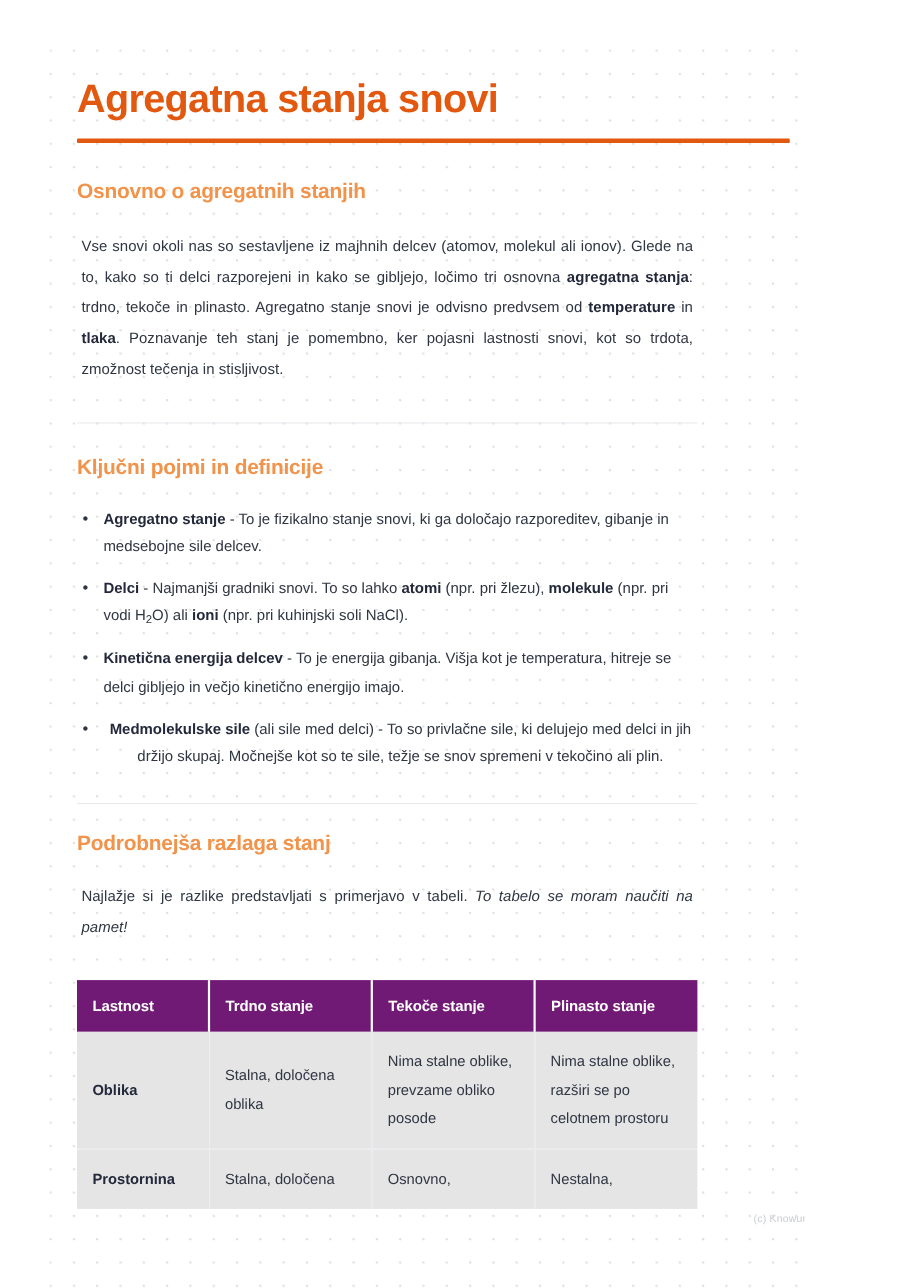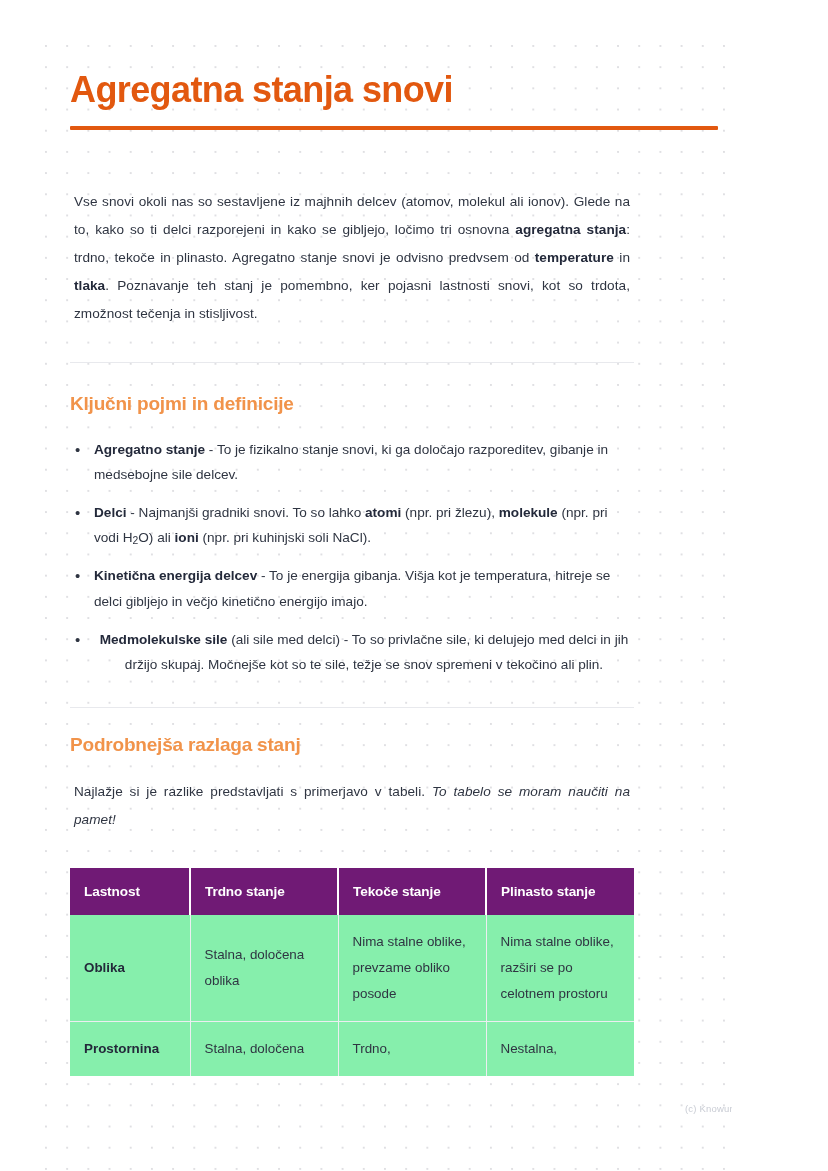--- a/index.html
+++ b/index.html
@@ -142,21 +142,21 @@
     color: #ffffff;
     font-size: 13.6px;
     font-weight: 700;
     text-align: left;
     padding: 16px 14px;
     border-right: 2px solid #ffffff;
     letter-spacing: -0.1px;
   }
   .tbl th:last-child { border-right: none; }
   .tbl td {
-    background: #86efac;
+    background: #e5e5e5;
     font-size: 13.4px;
     line-height: 1.95;
     color: #2f3542;
     padding: 14px 14px;
     vertical-align: middle;
     border-right: 1px solid #eceef1;
     border-bottom: 1px solid #eceef1;
   }
   .tbl td:last-child { border-right: none; }
   .tbl td.rowhead { font-weight: 700; color: #23293a; }
@@ -193,20 +193,21 @@
   <div id="right-strip"></div>
   <div id="right-strip-edge"></div>
 
   <div id="content">
 
     <h1 class="doc-title">Agregatna stanja snovi</h1>
     <div class="title-rule"></div>
 
     <div class="sp-34"></div>
 
+    <h2 class="section-heading">Osnovno o agregatnih stanjih</h2>
     <div class="sp-20"></div>
     <p class="para"><span>Vse snovi okoli nas so sestavljene iz majhnih delcev (atomov, molekul ali ionov). Glede na to, kako so ti delci razporejeni in kako se gibljejo, ločimo tri osnovna </span><b>agregatna stanja</b><span>: trdno, tekoče in plinasto. Agregatno stanje snovi je odvisno predvsem od </span><b>temperature</b><span> in </span><b>tlaka</b><span>. Poznavanje teh stanj je pomembno, ker pojasni lastnosti snovi, kot so trdota, zmožnost tečenja in stisljivost.</span></p>
 
     <div class="sp-30"></div>
     <div class="divider"></div>
     <div class="sp-30"></div>
 
     <h2 class="section-heading">Ključni pojmi in definicije</h2>
     <div class="sp-22"></div>
     <ul class="bullets">
@@ -244,21 +245,21 @@
       <tbody>
         <tr>
           <td class="rowhead">Oblika</td>
           <td>Stalna, določena oblika</td>
           <td>Nima stalne oblike, prevzame obliko posode</td>
           <td>Nima stalne oblike, razširi se po celotnem prostoru</td>
         </tr>
         <tr>
           <td class="rowhead">Prostornina</td>
           <td>Stalna, določena</td>
-          <td>Trdno,</td>
+          <td>Osnovno,</td>
           <td>Nestalna,</td>
         </tr>
       </tbody>
     </table>
 
   </div>
 
   <div id="watermark">(c) Knowunity 2025</div>
 
 </div>

